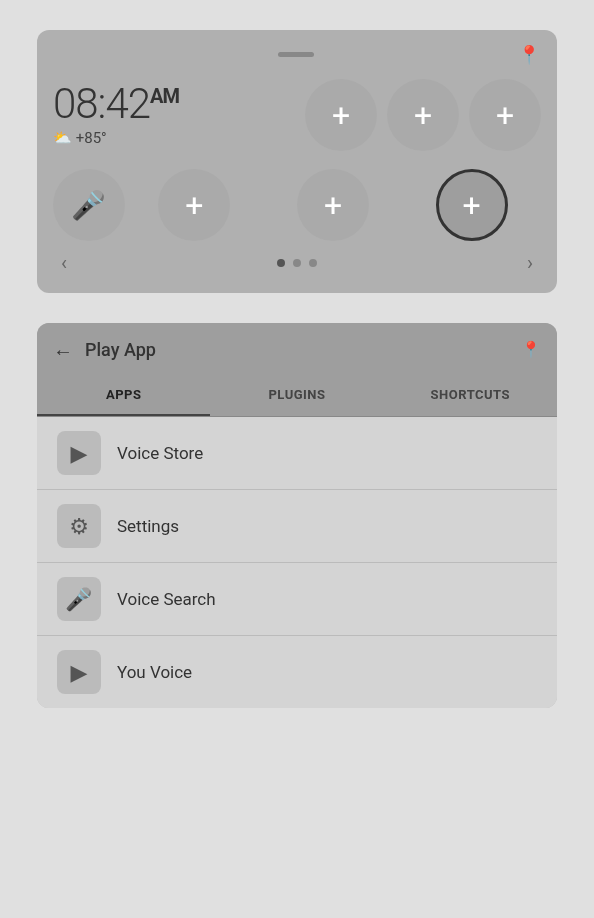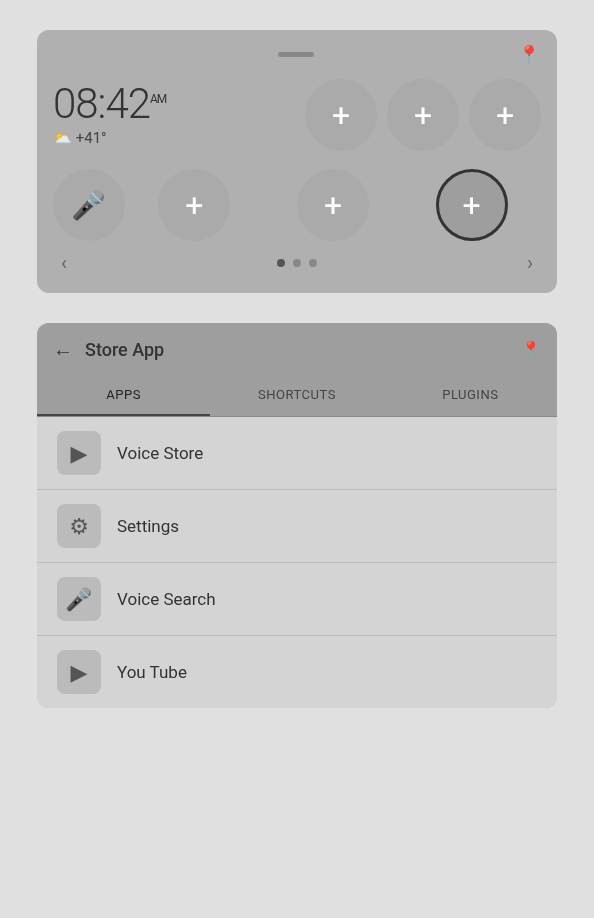--- a/index.html
+++ b/index.html
@@ -58,22 +58,22 @@
 
     .time-display {
       font-size: 42px;
       font-weight: 300;
       color: #333;
       letter-spacing: -1px;
       line-height: 1;
     }
 
     .time-display .ampm {
-      font-size: 12px;
-      font-weight: 400;
+      font-size: 20px;
+      font-weight: 700;
       vertical-align: super;
     }
 
     .weather {
       display: flex;
       align-items: center;
       color: #444;
       font-size: 15px;
       margin-top: 4px;
       gap: 4px;
@@ -200,21 +200,21 @@
       display: flex;
       background: #9e9e9e;
       border-bottom: 1px solid #888;
     }
 
     .panel-tab {
       flex: 1;
       text-align: center;
       padding: 12px 16px;
       font-size: 13px;
-      font-weight: 400;
+      font-weight: 700;
       color: #444;
       cursor: pointer;
       letter-spacing: 0.5px;
       text-transform: uppercase;
     }
 
     .panel-tab.active {
       color: #222;
       border-bottom: 2px solid #444;
     }
@@ -272,21 +272,21 @@
     <span class="location-icon">📍</span>
   </div>
 
   <div class="widget-row-top">
     <div class="time-weather">
       <div class="time-display">
         <span>08:42</span><span class="ampm">AM</span>
       </div>
       <div class="weather">
         <span>⛅</span>
-        <span>+41°</span>
+        <span>+85°</span>
       </div>
     </div>
 
     <div style="display:flex;gap:10px;">
       <div class="plus-btn">
         <span class="plus-icon">+</span>
       </div>
       <div class="plus-btn">
         <span class="plus-icon">+</span>
       </div>
@@ -321,29 +321,29 @@
     <span class="arrow">›</span>
   </div>
 
 </div>
 
 <div class="bottom-panel">
 
   <div class="panel-header">
     <div class="panel-header-left">
       <span class="back-arrow">←</span>
-      <span class="panel-title">Store App</span>
+      <span class="panel-title">Play App</span>
     </div>
     <span>📍</span>
   </div>
 
   <div class="panel-tabs">
     <div class="panel-tab active">APPS</div>
+    <div class="panel-tab">PLUGINS</div>
     <div class="panel-tab">SHORTCUTS</div>
-    <div class="panel-tab">PLUGINS</div>
   </div>
 
   <div class="app-list">
 
     <div class="app-item">
       <div class="app-icon-wrap">
         <span class="icon-inner">▶</span>
       </div>
       <span class="app-name">Voice Store</span>
     </div>
@@ -359,18 +359,18 @@
       <div class="app-icon-wrap">
         <span class="icon-inner">🎤</span>
       </div>
       <span class="app-name">Voice Search</span>
     </div>
 
     <div class="app-item">
       <div class="app-icon-wrap">
         <span class="icon-inner">▶</span>
       </div>
-      <span class="app-name">You Tube</span>
+      <span class="app-name">You Voice</span>
     </div>
 
   </div>
 
 </div>
 
 </body></html>

